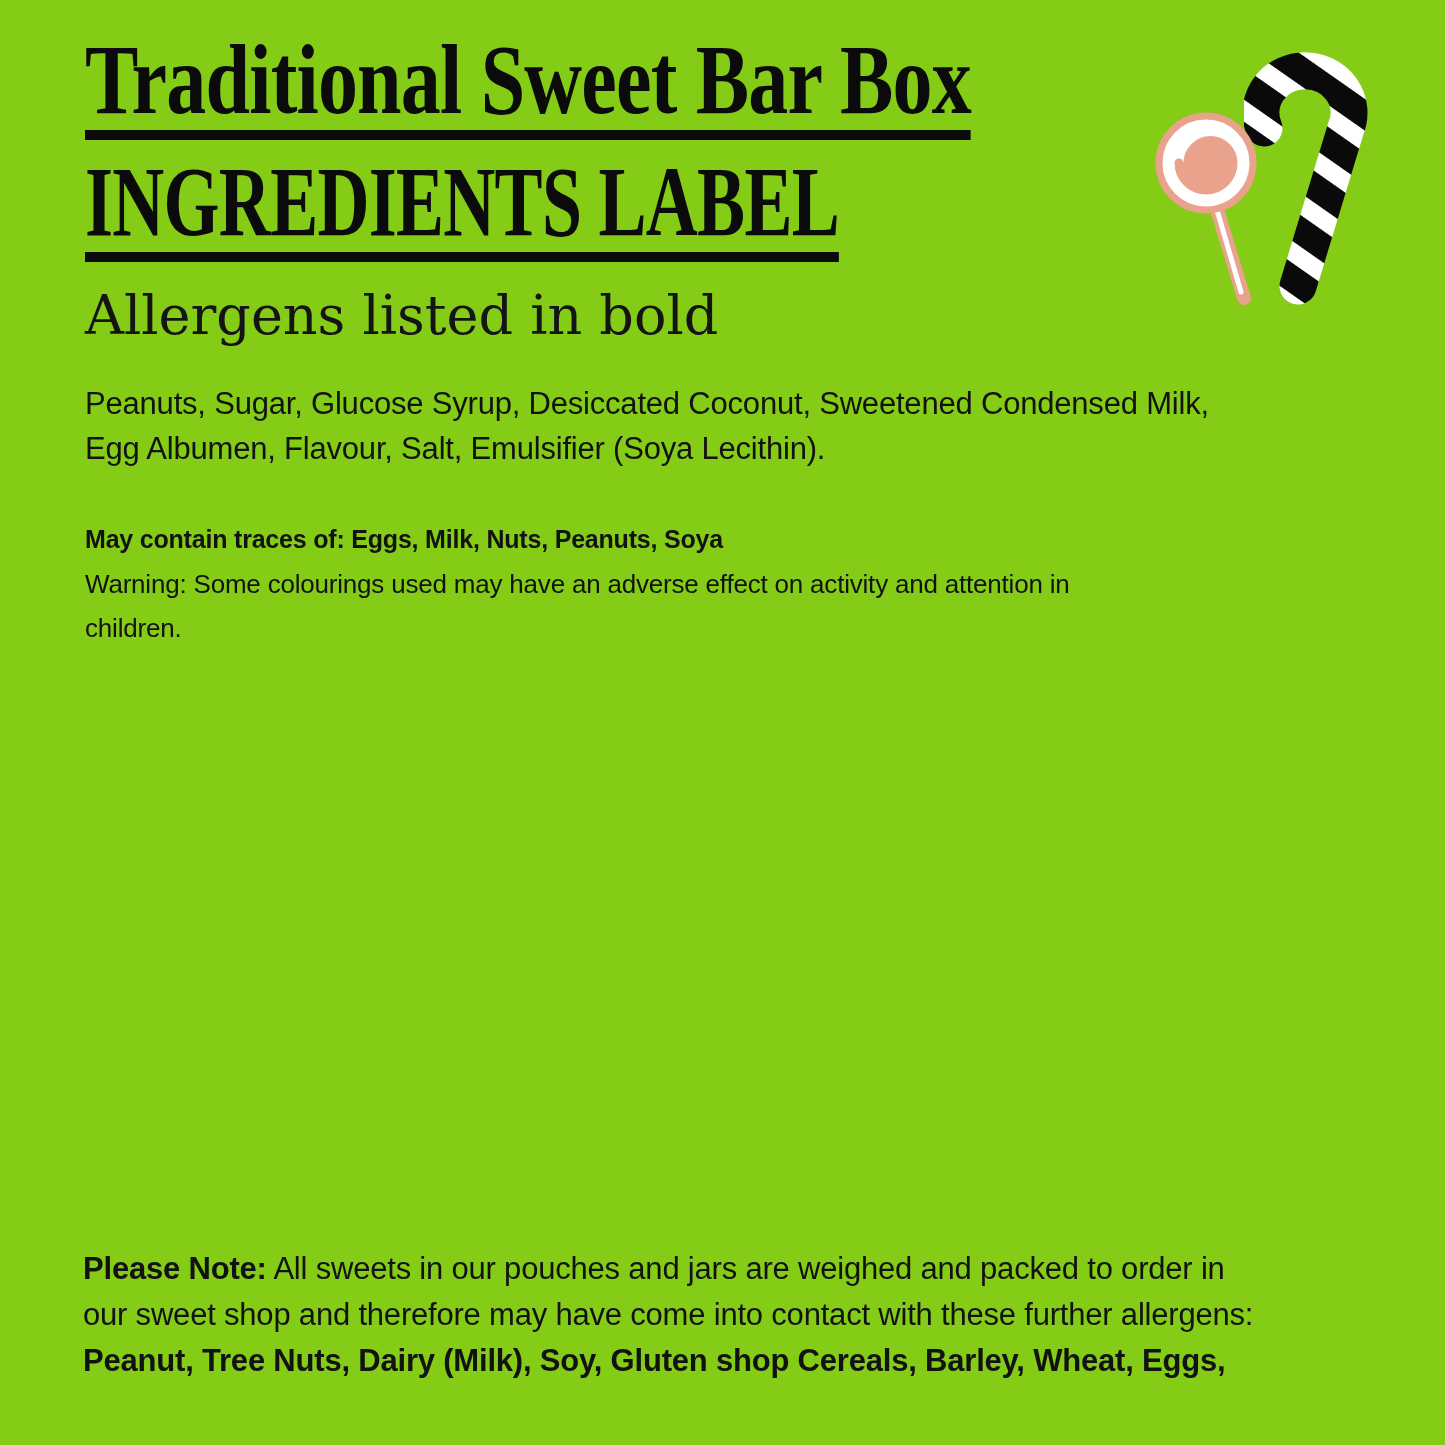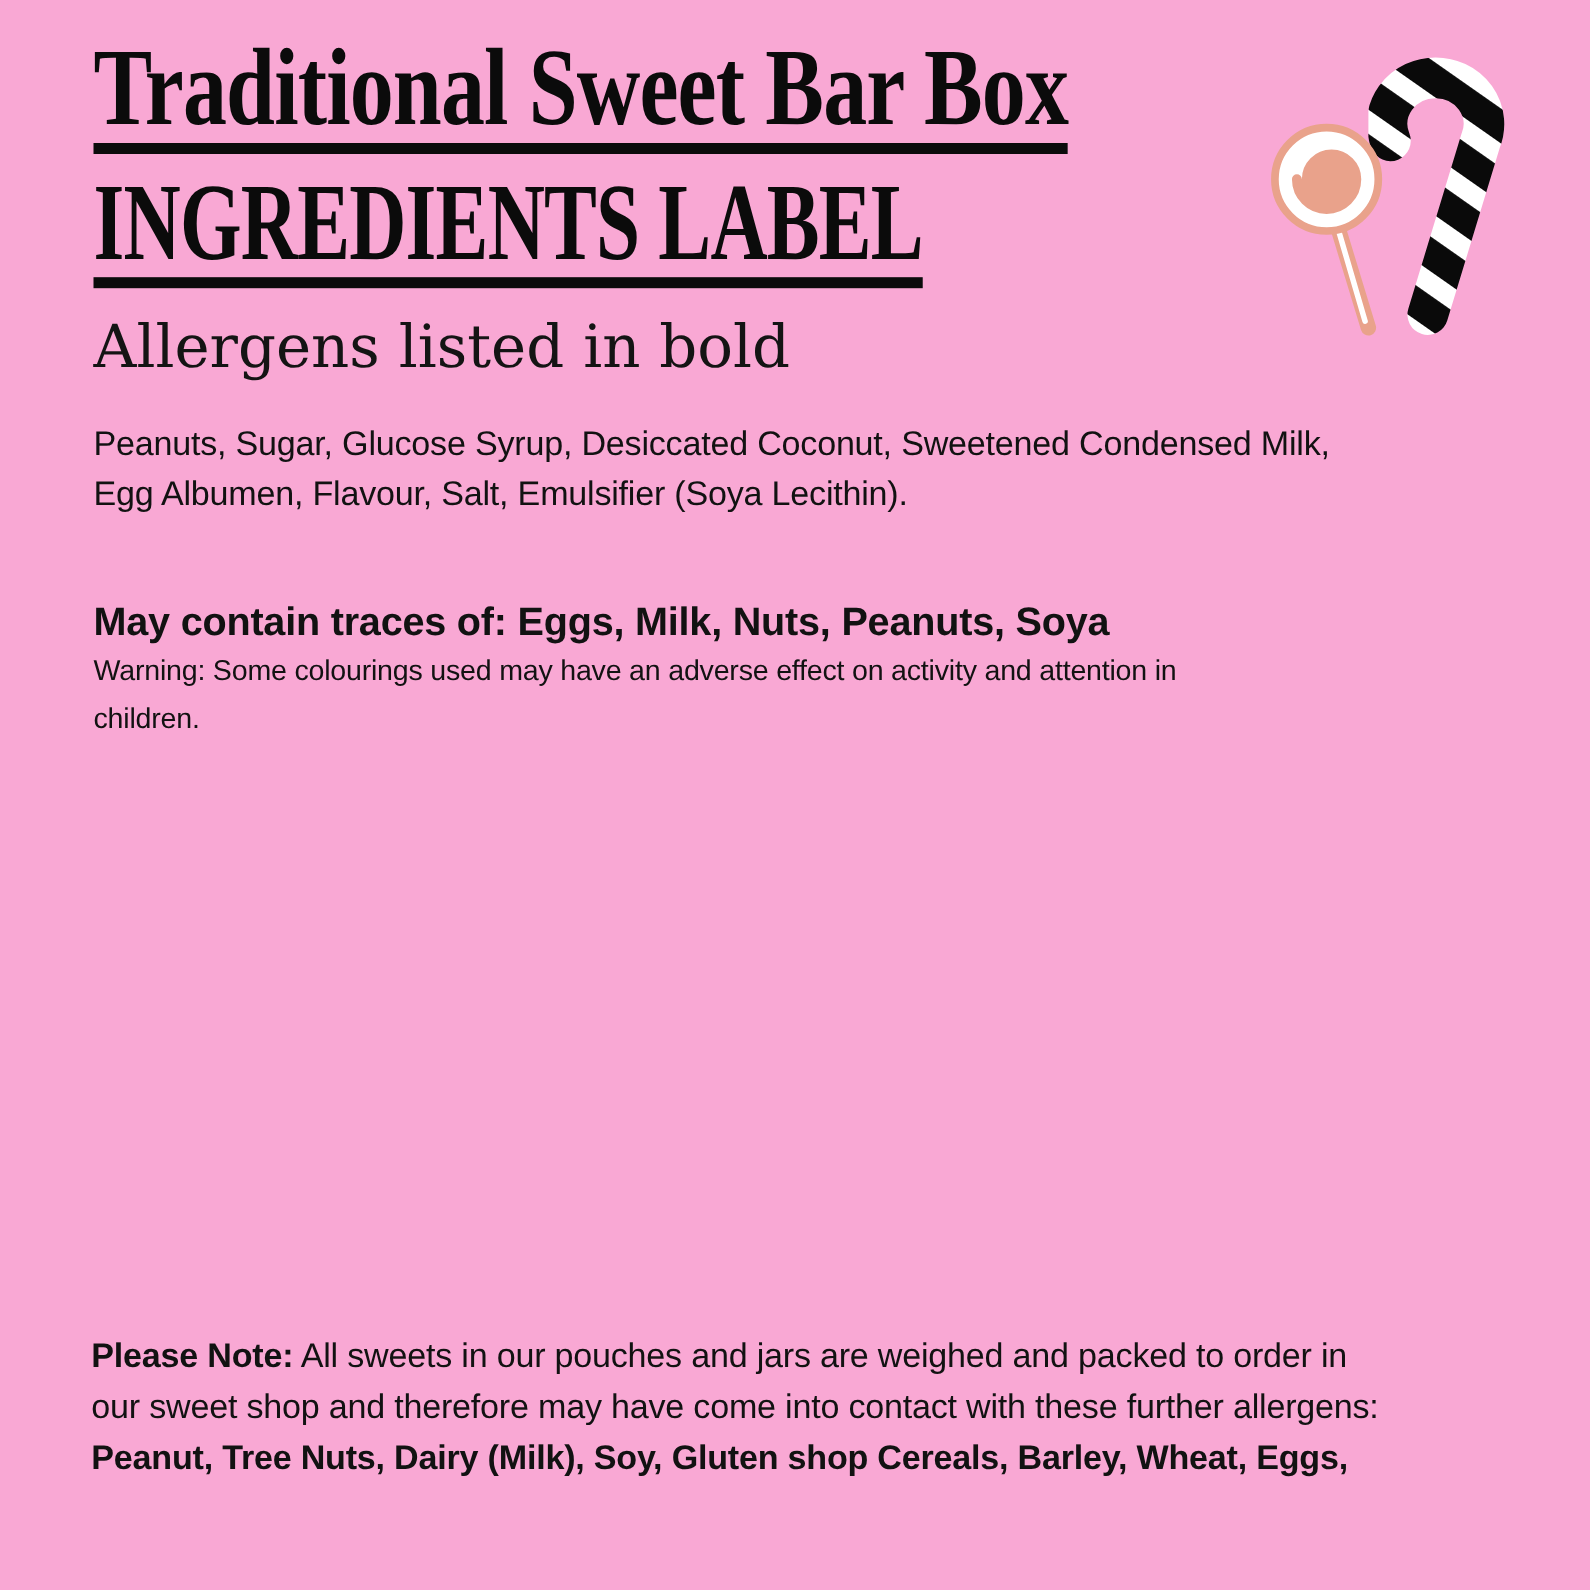--- a/index.html
+++ b/index.html
@@ -1,20 +1,20 @@
 <!DOCTYPE html>
 <html><head>
 <meta charset="utf-8">
 <style>
   html, body { margin: 0; padding: 0; background: #ffffff; }
   .page {
     position: relative;
     width: 1445px;
     height: 1445px;
-    background: #f9a8d4;
+    background: #84cc16;
     overflow: hidden;
     color: #121212;
     font-family: "Liberation Sans", sans-serif;
   }
   .content { padding: 36px 0 0 85px; }
 
   .title-line {
     display: block;
     white-space: nowrap;
   }
@@ -43,33 +43,33 @@
     line-height: 1.15;
     color: #141414;
     white-space: nowrap;
   }
 
   .body-text { font-size: 31px; line-height: 45px; letter-spacing: -0.2px; }
   .ingredients { margin-top: 34px; }
   .line { white-space: nowrap; }
 
   .may-contain {
-    margin-top: 71px;
+    margin-top: 46px;
     font-weight: 700;
-    font-size: 36px;
+    font-size: 25px;
     line-height: 45px;
     letter-spacing: -0.2px;
     white-space: nowrap;
   }
   .warning { font-size: 26px; line-height: 44px; letter-spacing: -0.2px; }
 
   .please-note {
     position: absolute;
     left: 83px;
-    top: 1210px;
+    top: 1246px;
     font-size: 31px;
     line-height: 46px;
     letter-spacing: -0.2px;
   }
   .bold { font-weight: 700; }
 
   .icons { position: absolute; top: 0; left: 0; width: 100%; height: 100%; pointer-events: none; }
   .lollipop-svg { position: absolute; left: 1150px; top: 106px; }
   .candycane-svg { position: absolute; left: 1244px; top: 46px; }
 </style>

